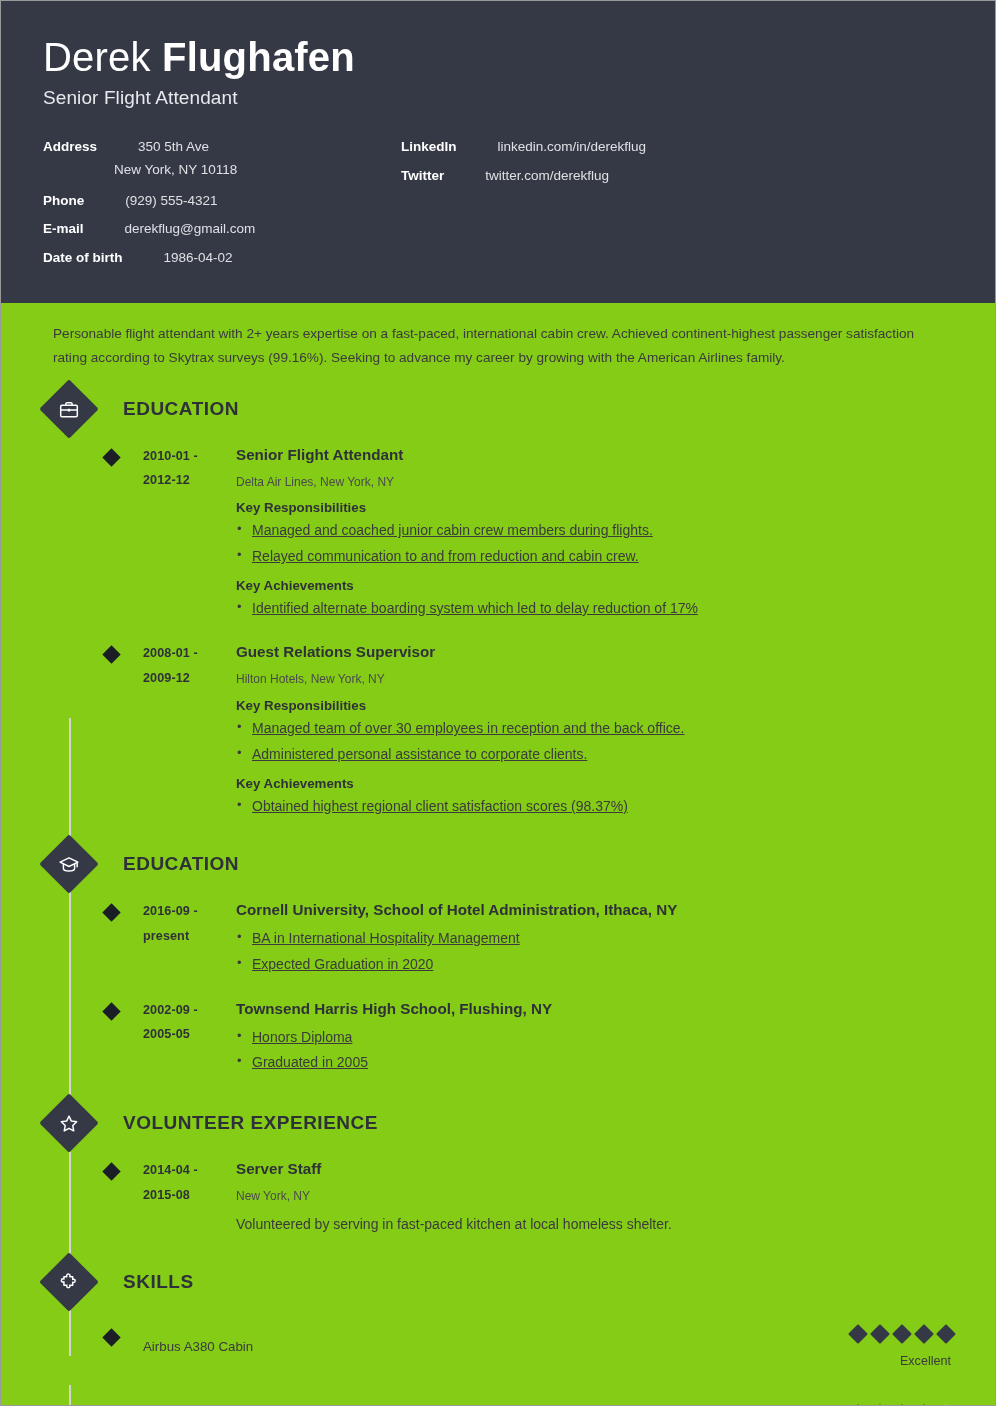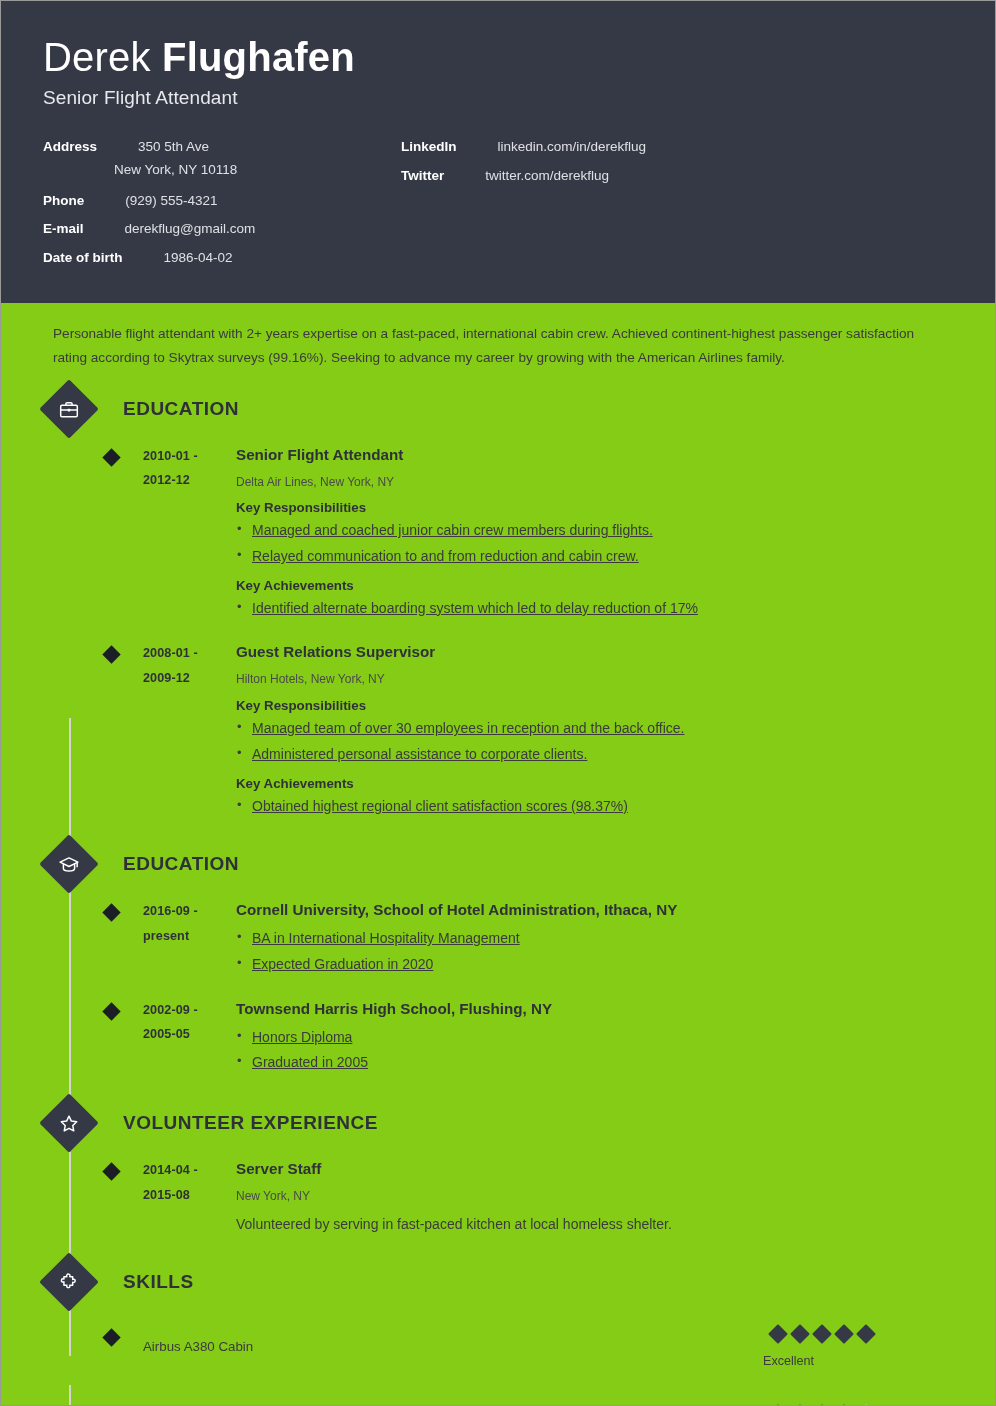--- a/index.html
+++ b/index.html
@@ -213,21 +213,21 @@
     transform: rotate(45deg);
   }
   .skill-name {
     flex: 1;
     font-size: 13.3px;
     color: #3b3b3b;
     line-height: 1.3;
     padding-top: 1px;
     margin-top: 10px;
   }
-  .skill-rating { flex: none; width: 190px; }
+  .skill-rating { text-align: right; flex: none; width: 190px; }
   .rate-diamonds { line-height: 0; white-space: nowrap; }
   .rd {
     display: inline-block;
     width: 14px;
     height: 14px;
     background: #343945;
     transform: rotate(45deg);
     margin-left: 8px;
     border-radius: 1px;
   }

